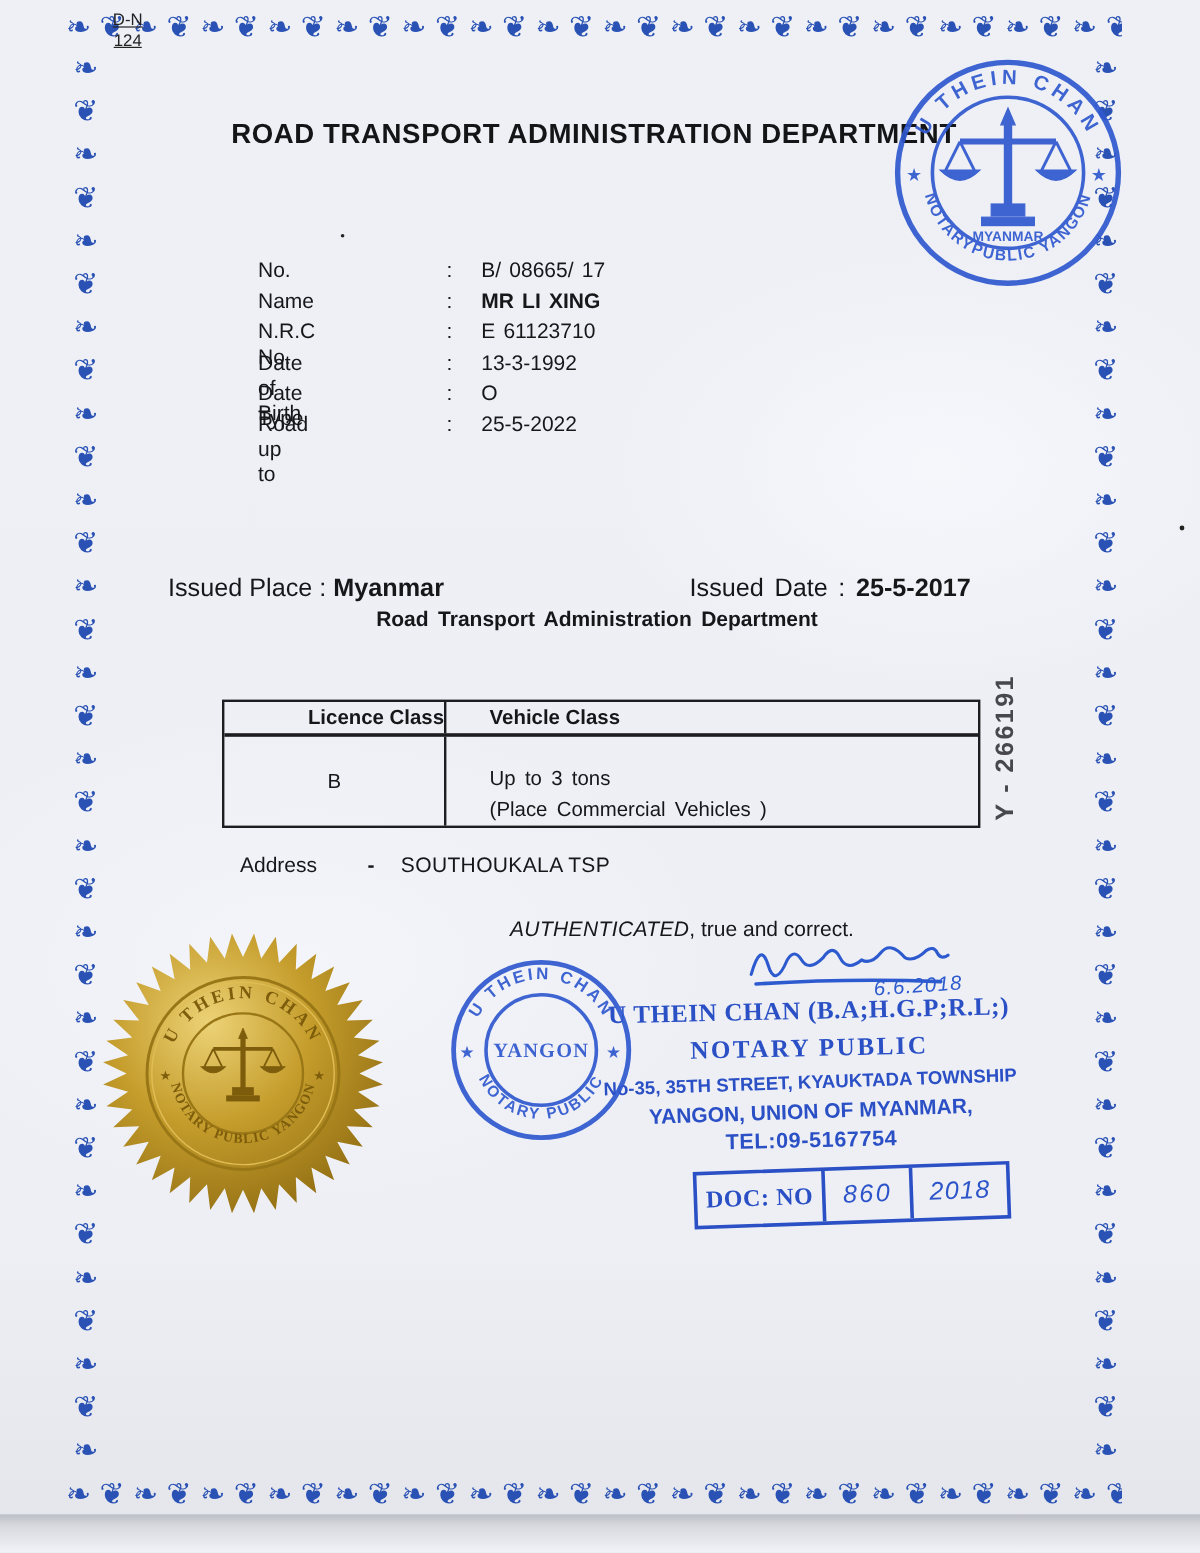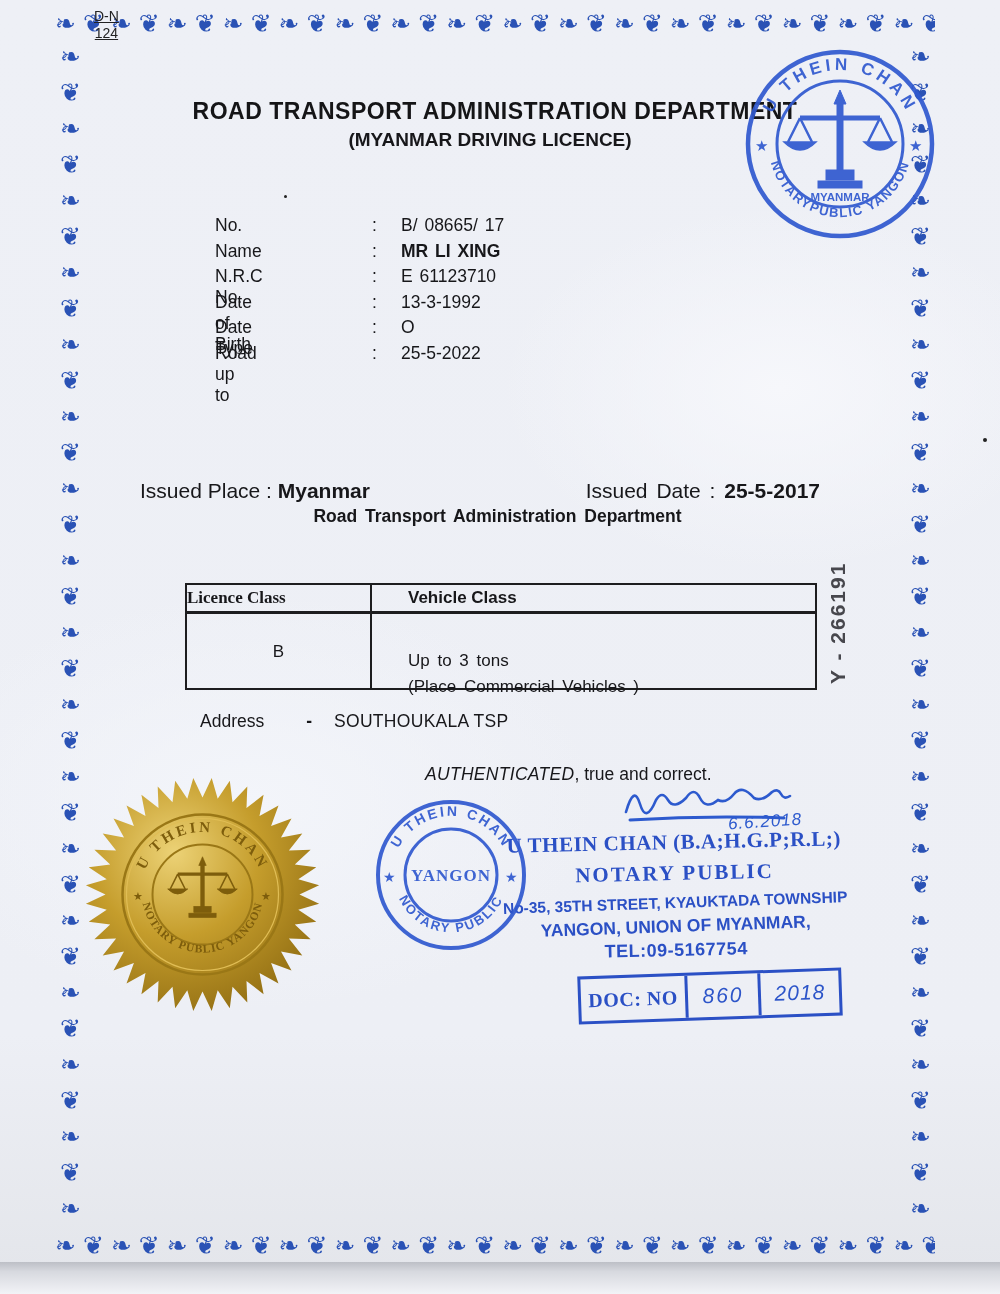--- a/index.html
+++ b/index.html
@@ -26,30 +26,30 @@
   
   .fields{position:absolute;left:215px;top:215px;font-size:17.5px;color:#17171a;}
   .field-row{height:25.5px;position:relative;}
   .field-row .l{position:absolute;left:0;word-spacing:4px;}
   .field-row .c{position:absolute;left:157px;}
   .field-row .v{position:absolute;left:186px;white-space:nowrap;word-spacing:2px;}
   .field-row:nth-child(2) .v{font-weight:700;}
   
   .issued{position:absolute;left:140px;top:479px;width:680px;font-size:21px;color:#17171a;}
   .issued .bold{font-weight:700;}
-  .issued .right{position:absolute;right:0;word-spacing:3px;}
+  .issued .right{position:absolute;right:11px;word-spacing:3px;}
   .dept-line{position:absolute;left:0;top:506px;width:995px;text-align:center;font-size:17.5px;font-weight:700;word-spacing:3px;color:#17171a;}
   
   .lic-table{position:absolute;left:185px;top:583px;width:628px;height:103px;border:2.5px solid #1d1d1f;}
   .lic-head{display:flex;height:26px;border-bottom:3px solid #1d1d1f;font-weight:700;font-size:17px;color:#17171a;}
-  .lic-head .h1{width:183px;border-right:2px solid #1d1d1f;text-align:left;line-height:26px;font-family:Liberation Serif, serif;}
+  .lic-head .h1{width:183px;border-right:2px solid #1d1d1f;text-align:right;line-height:26px;}
   .lic-head .h2{flex:1;padding-left:36px;line-height:26px;}
   .lic-body{display:flex;height:74px;font-size:17px;color:#17171a;}
   .lic-body .c1{width:183px;border-right:2px solid #1d1d1f;text-align:center;padding-top:28px;}
-  .lic-body .c2{flex:1;padding:34px 0 0 36px;line-height:26px;word-spacing:3px;}
+  .lic-body .c2{flex:1;padding:22px 0 0 36px;line-height:26px;word-spacing:3px;}
   
   .serial{position:absolute;left:826px;top:540px;height:165px;width:34px;writing-mode:vertical-rl;transform:rotate(180deg);
           font-size:21px;font-weight:700;letter-spacing:2px;color:#47474d;text-align:center;}
   
   .address{position:absolute;left:200px;top:711px;font-size:17.5px;color:#17171a;}
   .address .dash{margin:0 22px 0 42px;font-weight:700;}
   .address .val{font-weight:400;letter-spacing:.3px;}
   
   .auth{position:absolute;left:425px;top:764px;font-size:17.5px;color:#17171a;}
   .auth .big{font-weight:400;font-style:italic;letter-spacing:.3px;}
@@ -89,21 +89,20 @@
   <div class="b b-h b-bottom">❧❦❧❦❧❦❧❦❧❦❧❦❧❦❧❦❧❦❧❦❧❦❧❦❧❦❧❦❧❦❧❦</div>
   <div class="b b-v b-left">❧❦❧❦❧❦❧❦❧❦❧❦❧❦❧❦❧❦❧❦❧❦❧❦❧❦❧❦❧❦❧❦❧❦❧❦❧❦❧❦</div>
   <div class="b b-v b-right">❧❦❧❦❧❦❧❦❧❦❧❦❧❦❧❦❧❦❧❦❧❦❧❦❧❦❧❦❧❦❧❦❧❦❧❦❧❦❧❦</div>
 
   <div class="ref">
     <span>D-N</span>
     <span>124</span>
   </div>
 
   <div class="title">ROAD TRANSPORT ADMINISTRATION  DEPARTMENT</div>
-  <div class="subtitle">(MYANMAR DRIVING LICENCE)</div>
 
   <svg class="stamp1" width="196" height="196" viewBox="0 0 196 196">
     <circle cx="98" cy="98" r="92" fill="none" stroke="#3059cf" stroke-width="4.5"></circle>
     <circle cx="98" cy="98" r="63" fill="none" stroke="#3059cf" stroke-width="3"></circle>
     <path id="s1top" d="M 24,98 A 74,74 0 0 1 172,98" fill="none"></path>
     <path id="s1bot" d="M 28,112 A 71,71 0 0 0 168,112" fill="none"></path>
     <text font-family="Liberation Sans,sans-serif" font-size="17" font-weight="bold" letter-spacing="4" fill="#3059cf">
       <textPath href="#s1top" xlink:href="#s1top" startOffset="50%" text-anchor="middle">U THEIN CHAN</textPath>
     </text>
     <text font-family="Liberation Sans,sans-serif" font-size="13" font-weight="bold" letter-spacing="1.5" fill="#3059cf">

